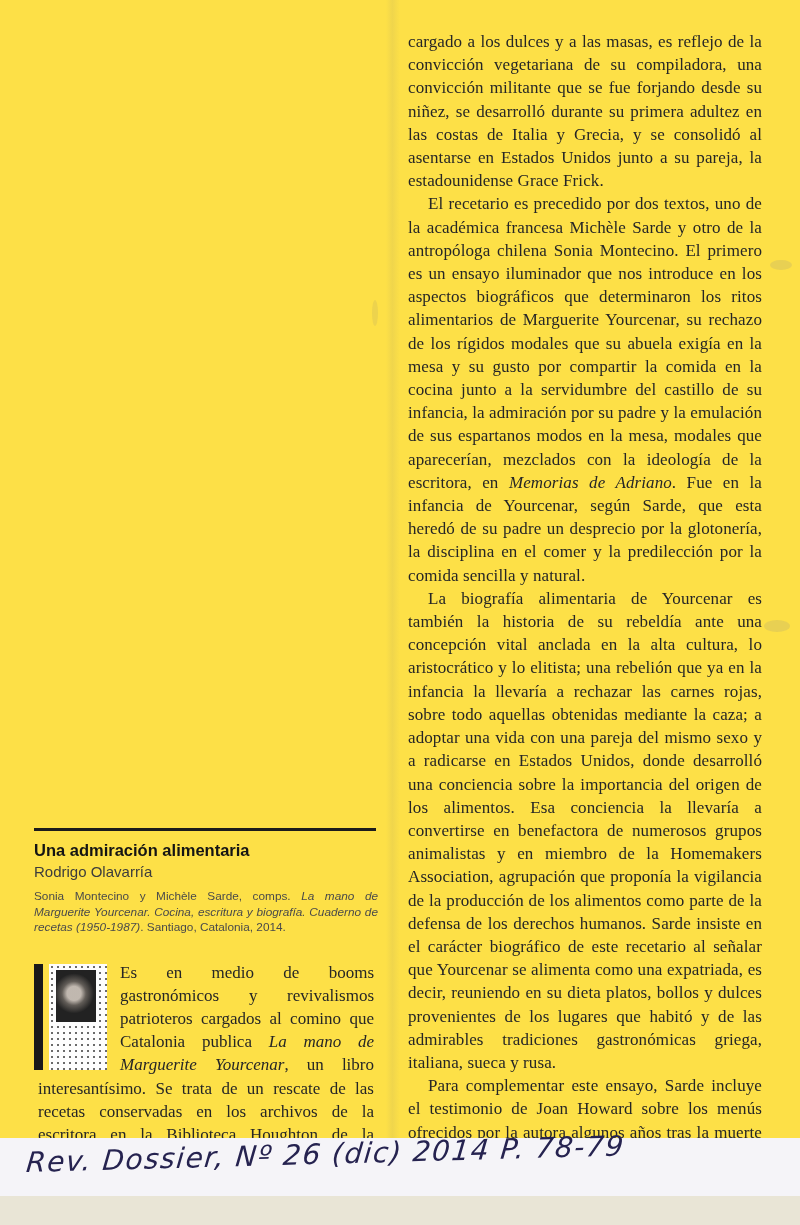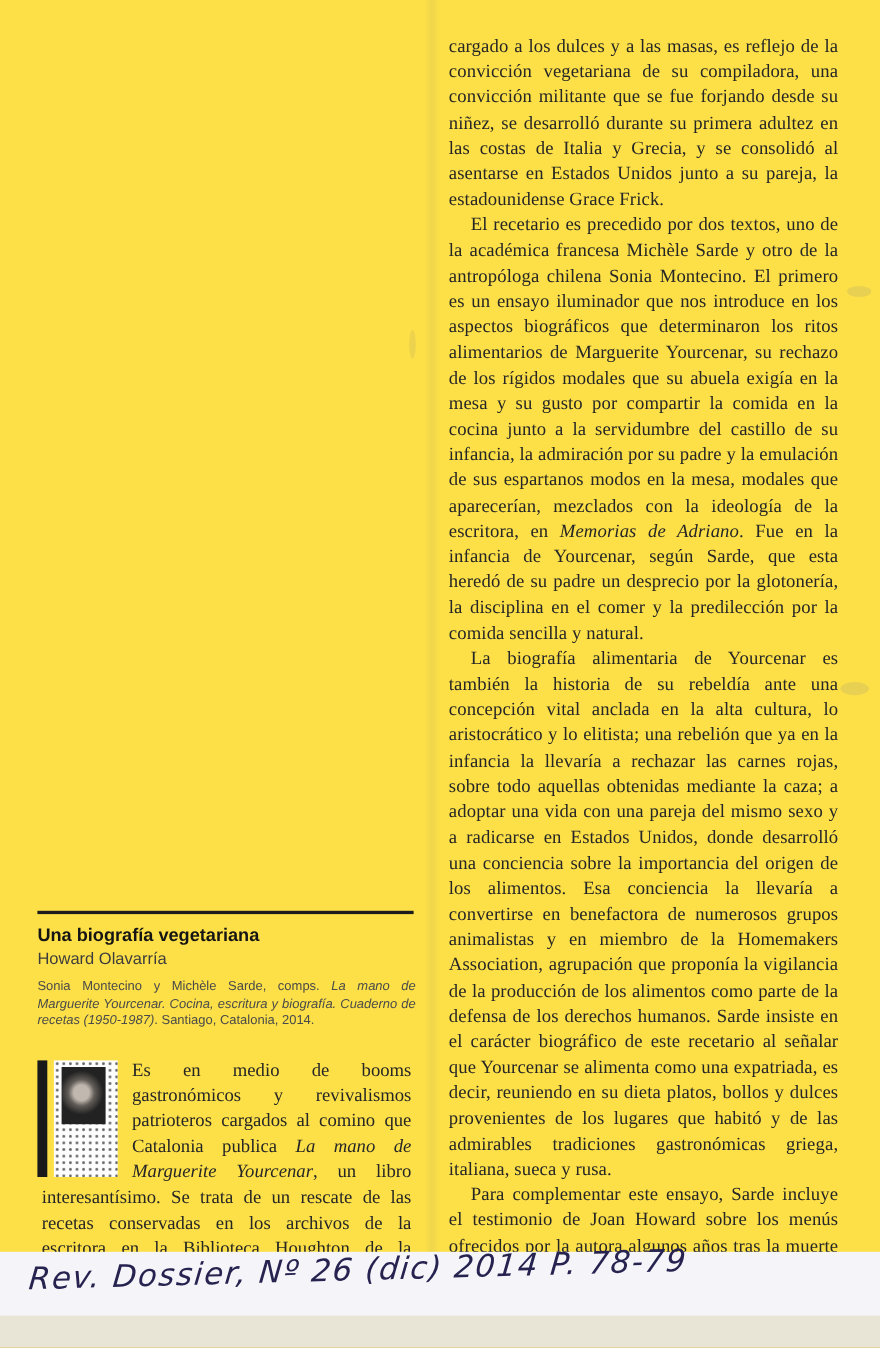--- a/index.html
+++ b/index.html
@@ -147,22 +147,22 @@
 
   <div class="right-col">
     <p>cargado a los dulces y a las masas, es reflejo de la convicción vegetariana de su compiladora, una convicción militante que se fue forjando desde su niñez, se desarrolló durante su primera adultez en las costas de Italia y Grecia, y se consolidó al asentarse en Estados Unidos junto a su pareja, la estadounidense Grace Frick.</p>
     <p class="indent"><span>El recetario es precedido por dos textos, uno de la académica francesa Michèle Sarde y otro de la antropóloga chilena Sonia Montecino. El primero es un ensayo iluminador que nos introduce en los aspectos biográficos que determinaron los ritos alimentarios de Marguerite Yourcenar, su rechazo de los rígidos modales que su abuela exigía en la mesa y su gusto por compartir la comida en la cocina junto a la servidumbre del castillo de su infancia, la admiración por su padre y la emulación de sus espartanos modos en la mesa, modales que aparecerían, mezclados con la ideología de la escritora, en </span><span class="italic">Memorias de Adriano</span><span>. Fue en la infancia de Yourcenar, según Sarde, que esta heredó de su padre un desprecio por la glotonería, la disciplina en el comer y la predilección por la comida sencilla y natural.</span></p>
     <p class="indent">La biografía alimentaria de Yourcenar es también la historia de su rebeldía ante una concepción vital anclada en la alta cultura, lo aristocrático y lo elitista; una rebelión que ya en la infancia la llevaría a rechazar las carnes rojas, sobre todo aquellas obtenidas mediante la caza; a adoptar una vida con una pareja del mismo sexo y a radicarse en Estados Unidos, donde desarrolló una conciencia sobre la importancia del origen de los alimentos. Esa conciencia la llevaría a convertirse en benefactora de numerosos grupos animalistas y en miembro de la Homemakers Association, agrupación que proponía la vigilancia de la producción de los alimentos como parte de la defensa de los derechos humanos. Sarde insiste en el carácter biográfico de este recetario al señalar que Yourcenar se alimenta como una expatriada, es decir, reuniendo en su dieta platos, bollos y dulces provenientes de los lugares que habitó y de las admirables tradiciones gastronómicas griega, italiana, sueca y rusa.</p>
     <p class="indent">Para complementar este ensayo, Sarde incluye el testimonio de Joan Howard sobre los menús ofrecidos por la autora algunos años tras la muerte de Grace Frick. Por mencionar algunos, el 28 de junio de 1983: espinacas con champiñones, ensalada de tomates, papas estofadas, puré</p>
   </div>
 
   <div class="left-col">
     <div class="rule"></div>
-    <div class="article-title">Una biografía vegetariana</div>
-    <div class="article-author">Howard Olavarría</div>
+    <div class="article-title">Una admiración alimentaria</div>
+    <div class="article-author">Rodrigo Olavarría</div>
     <div class="citation"><span>Sonia Montecino y Michèle Sarde, comps. </span><span class="italic">La mano de Marguerite Yourcenar. Cocina, escritura y biografía. Cuaderno de recetas (1950-1987)</span><span>. Santiago, Catalonia, 2014.</span></div>
     <div class="left-body">
       <div class="ornament">
         <div class="bar"></div>
         <div class="stamp"></div>
         <div class="photo"></div>
       </div>
       <p><span>Es en medio de booms gastronómicos y revivalismos patrioteros cargados al comino que Catalonia publica </span><span class="italic">La mano de Marguerite Yourcenar</span><span>, un libro interesantísimo. Se trata de un rescate de las recetas conservadas en los archivos de la escritora en la Biblioteca Houghton de la Universidad de Harvard. Este recetario,</span></p>
     </div>
   </div>

